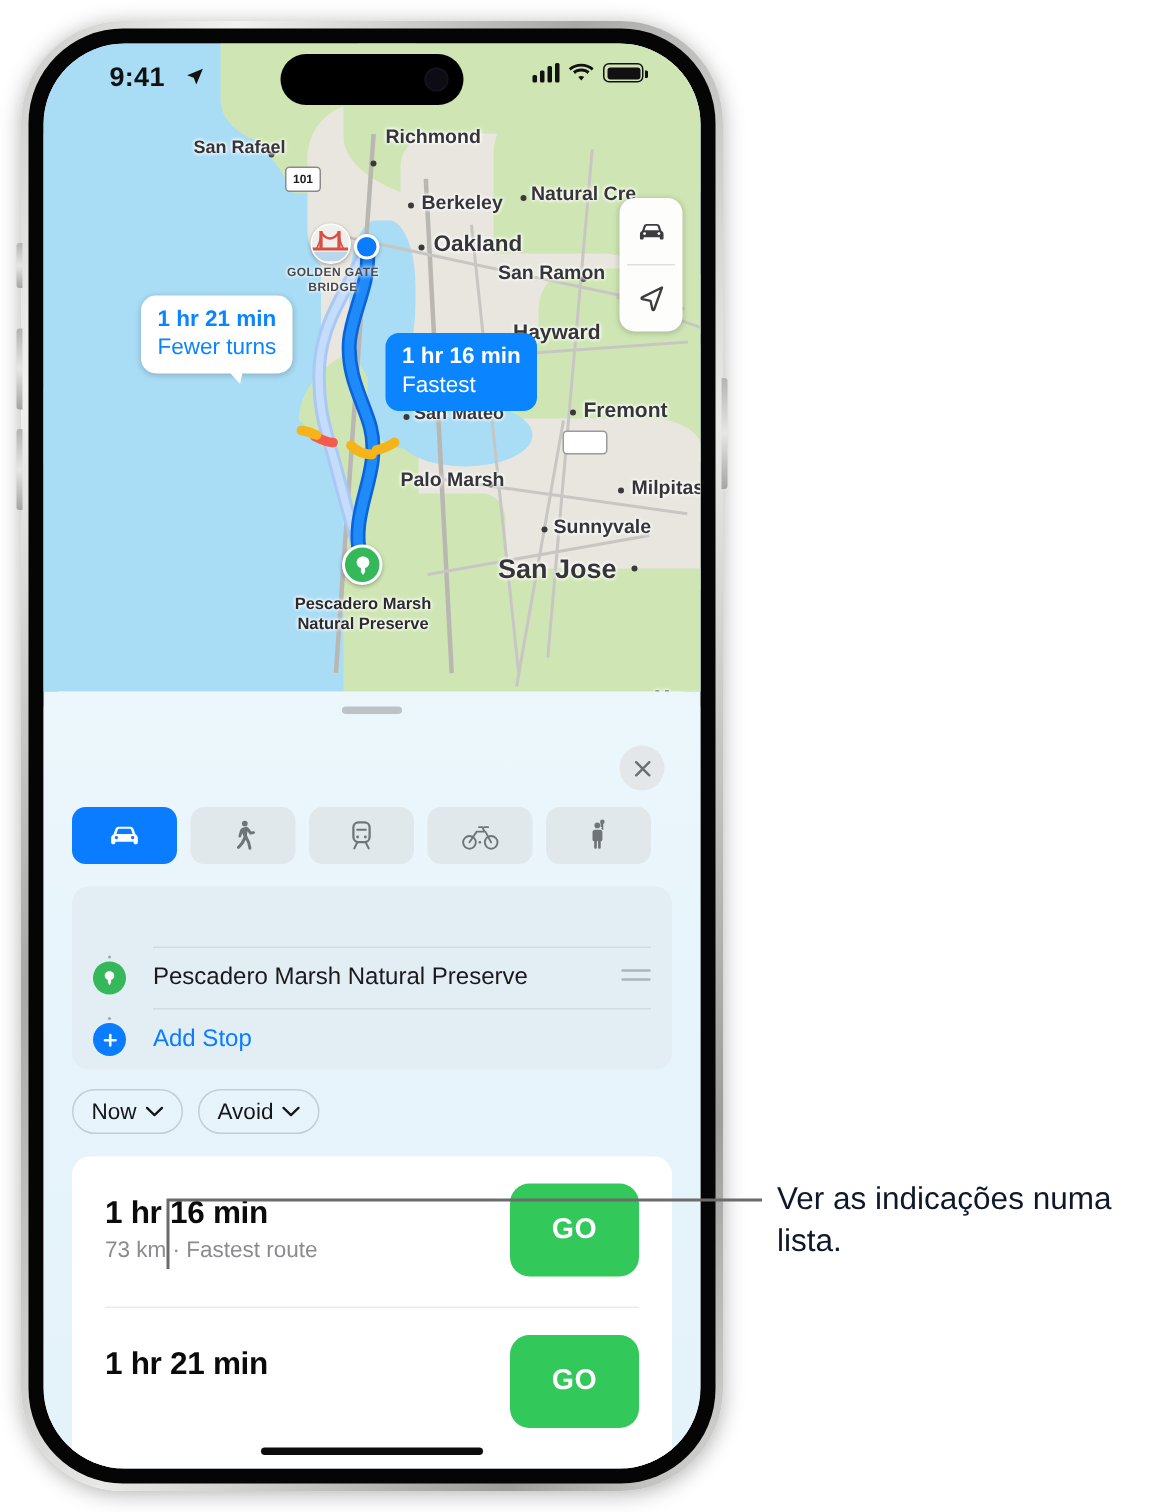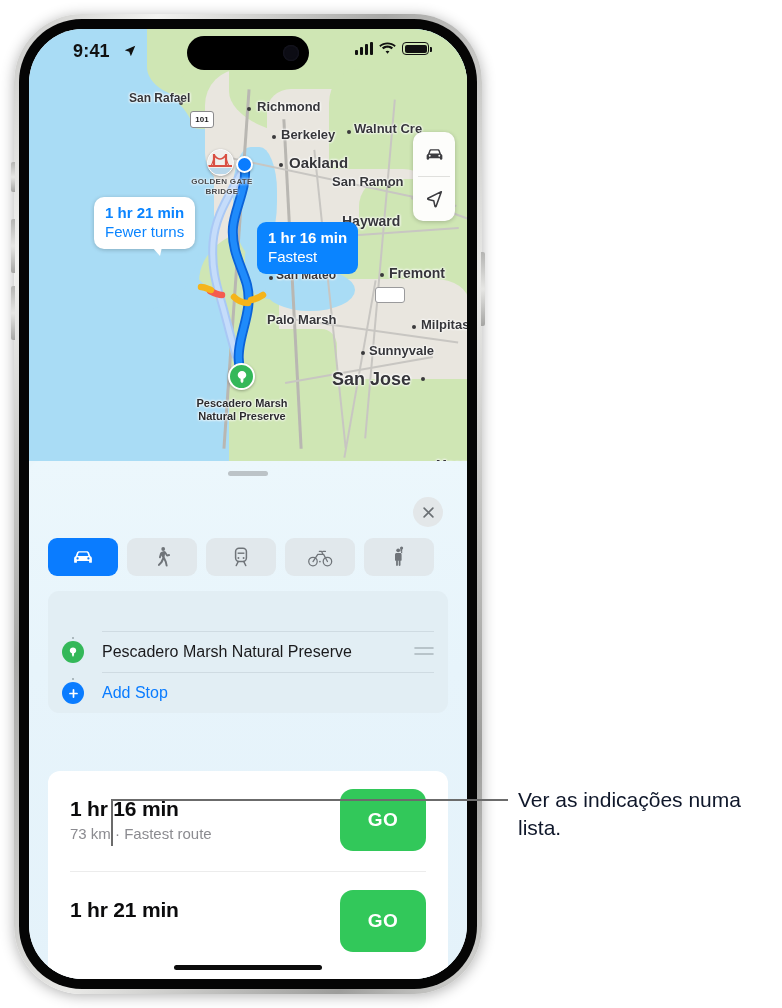--- a/index.html
+++ b/index.html
@@ -406,25 +406,25 @@
         </div>
 
         <div class="shield" style="left:161px;top:82px;width:24px;height:17px;line-height:15px;">101</div>
         <div class="shield-i" style="left:346px;top:258px;padding-left:28px;">
           <div class="top"></div>
           <div class="num">880</div>
         </div>
 
         <div id="city-labels">
             <div class="city-dot" style="left: 218px; top: 78px;"></div>
-            <div class="city-label" style="left: 228px; top: 70px; font-size: 13px;">Richmond</div>
+            <div class="city-label" style="left: 228px; top: 54px; font-size: 13px;">Richmond</div>
             <div class="city-dot" style="left: 243px; top: 106px;"></div>
             <div class="city-label" style="left: 252px; top: 98px; font-size: 13px;">Berkeley</div>
             <div class="city-dot" style="left: 318px; top: 101px;"></div>
-            <div class="city-label" style="left: 325px; top: 92px; font-size: 13px;">Walnut Cre</div>
+            <div class="city-label" style="left: 325px; top: 92px; font-size: 13px;">Natural Cre</div>
             <div class="city-dot" style="left: 250px; top: 134px;"></div>
             <div class="city-label" style="left: 260px; top: 125px; font-size: 15px;">Oakland</div>
             <div class="city-dot" style="left: 358px; top: 155px;"></div>
             <div class="city-label" style="left: 303px; top: 145px; font-size: 13px;">San Ramon</div>
             <div class="city-dot" style="left: 305px; top: 193px;"></div>
             <div class="city-label" style="left: 313px; top: 184px; font-size: 14px;">Hayward</div>
             <div class="city-dot" style="left: 351px; top: 244px;"></div>
             <div class="city-label" style="left: 360px; top: 236px; font-size: 14px;">Fremont</div>
             <div class="city-dot" style="left: 240px; top: 247px;"></div>
             <div class="city-label" style="left: 247px; top: 239px; font-size: 12px;">San Mateo</div>
@@ -575,20 +575,34 @@
           <div class="ep-row" style="top:82px;">
             <div class="ep-icon" style="background:#0a7cff;">
               <svg width="13" height="13" viewBox="0 0 24 24" stroke="#fff" stroke-width="3.2" stroke-linecap="round">
                 <path d="M12 5.5v13M5.5 12h13"></path>
               </svg>
             </div>
             <div class="ep-text link">Add Stop</div>
           </div>
         </div>
 
+        <div id="chips">
+          <div class="chip">
+            <span>Now</span>
+            <svg width="12" height="8" viewBox="0 0 12 8" stroke="#15151a" stroke-width="1.5" fill="none" stroke-linecap="round" stroke-linejoin="round">
+              <path d="M1 1.6L6 6.4 11 1.6"></path>
+            </svg>
+          </div>
+          <div class="chip">
+            <span>Avoid</span>
+            <svg width="12" height="8" viewBox="0 0 12 8" stroke="#15151a" stroke-width="1.5" fill="none" stroke-linecap="round" stroke-linejoin="round">
+              <path d="M1 1.6L6 6.4 11 1.6"></path>
+            </svg>
+          </div>
+        </div>
 
         <div id="routes-card">
           <div class="route-row" style="top:0;">
             <div class="route-time">1 hr 16 min</div>
             <div class="route-sub">73 km · Fastest route</div>
             <div class="go-button">GO</div>
           </div>
           <div class="route-divider" style="top:100px;"></div>
           <div class="route-row" style="top:101px;">
             <div class="route-time">1 hr 21 min</div>

